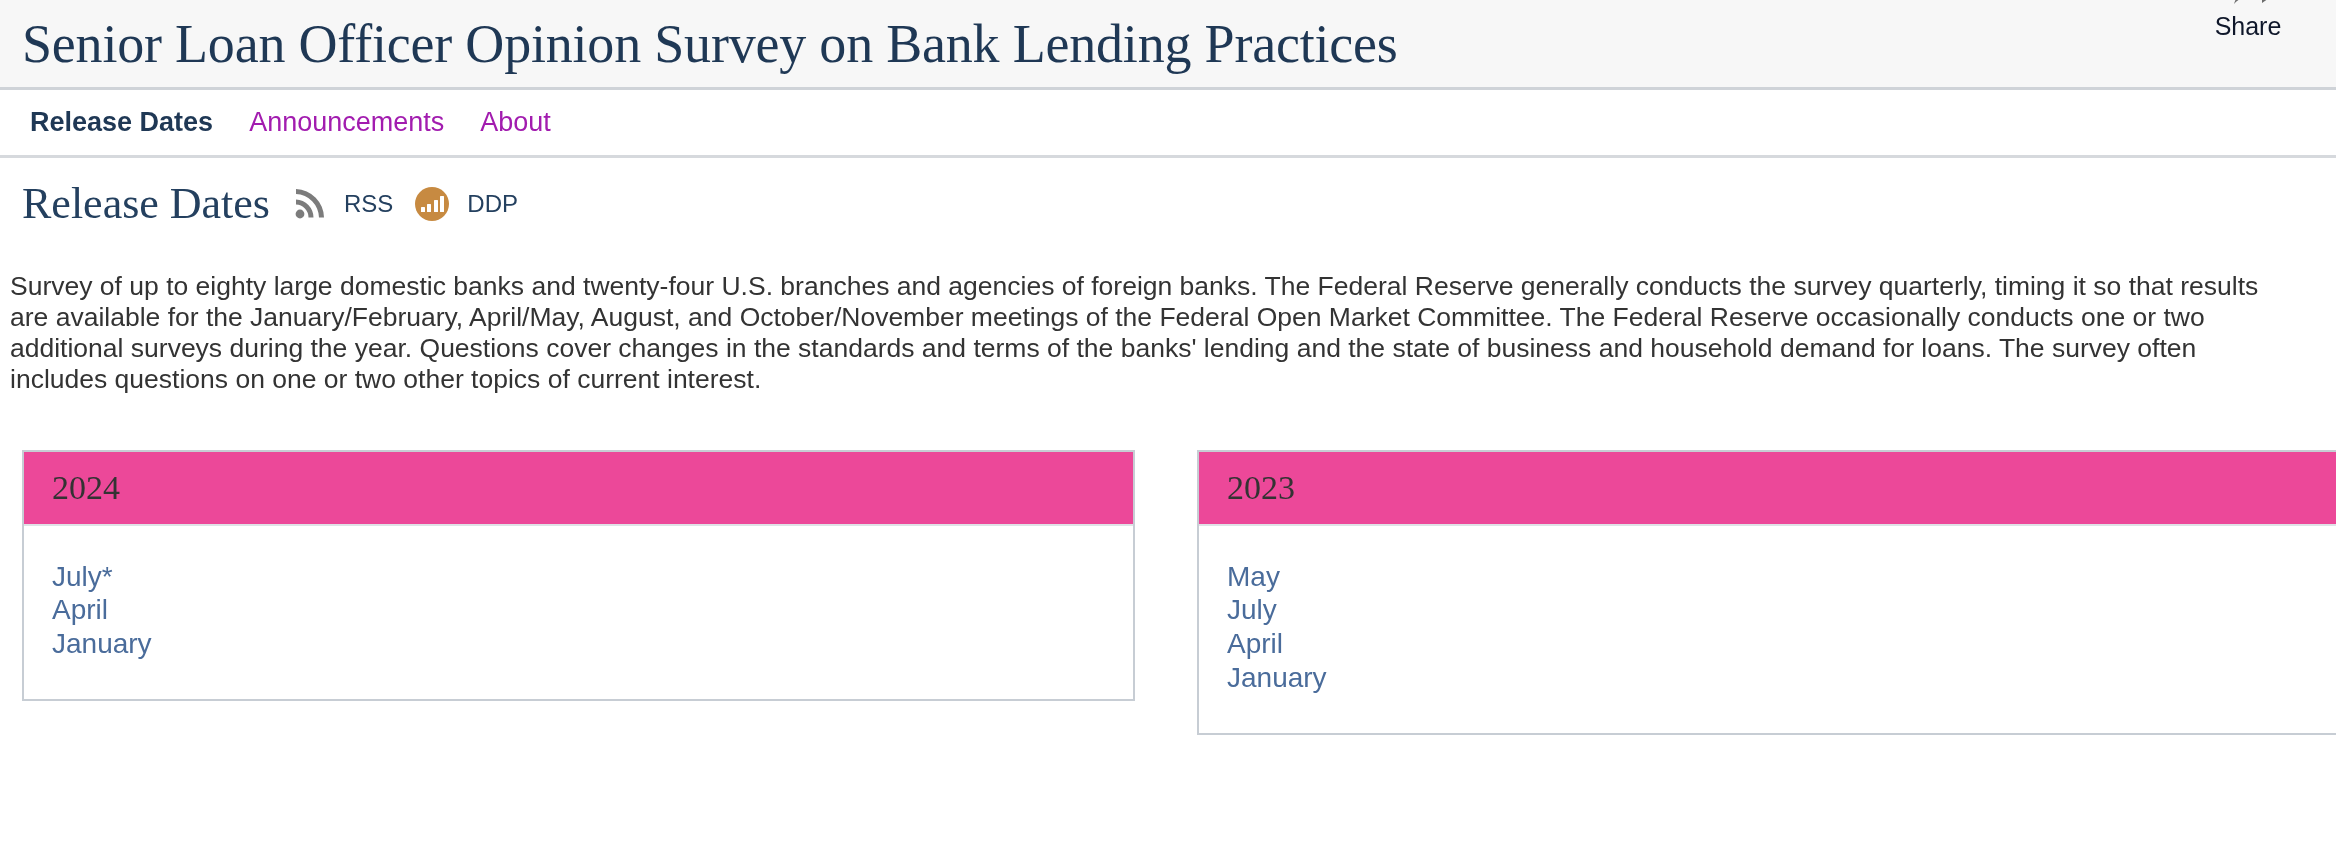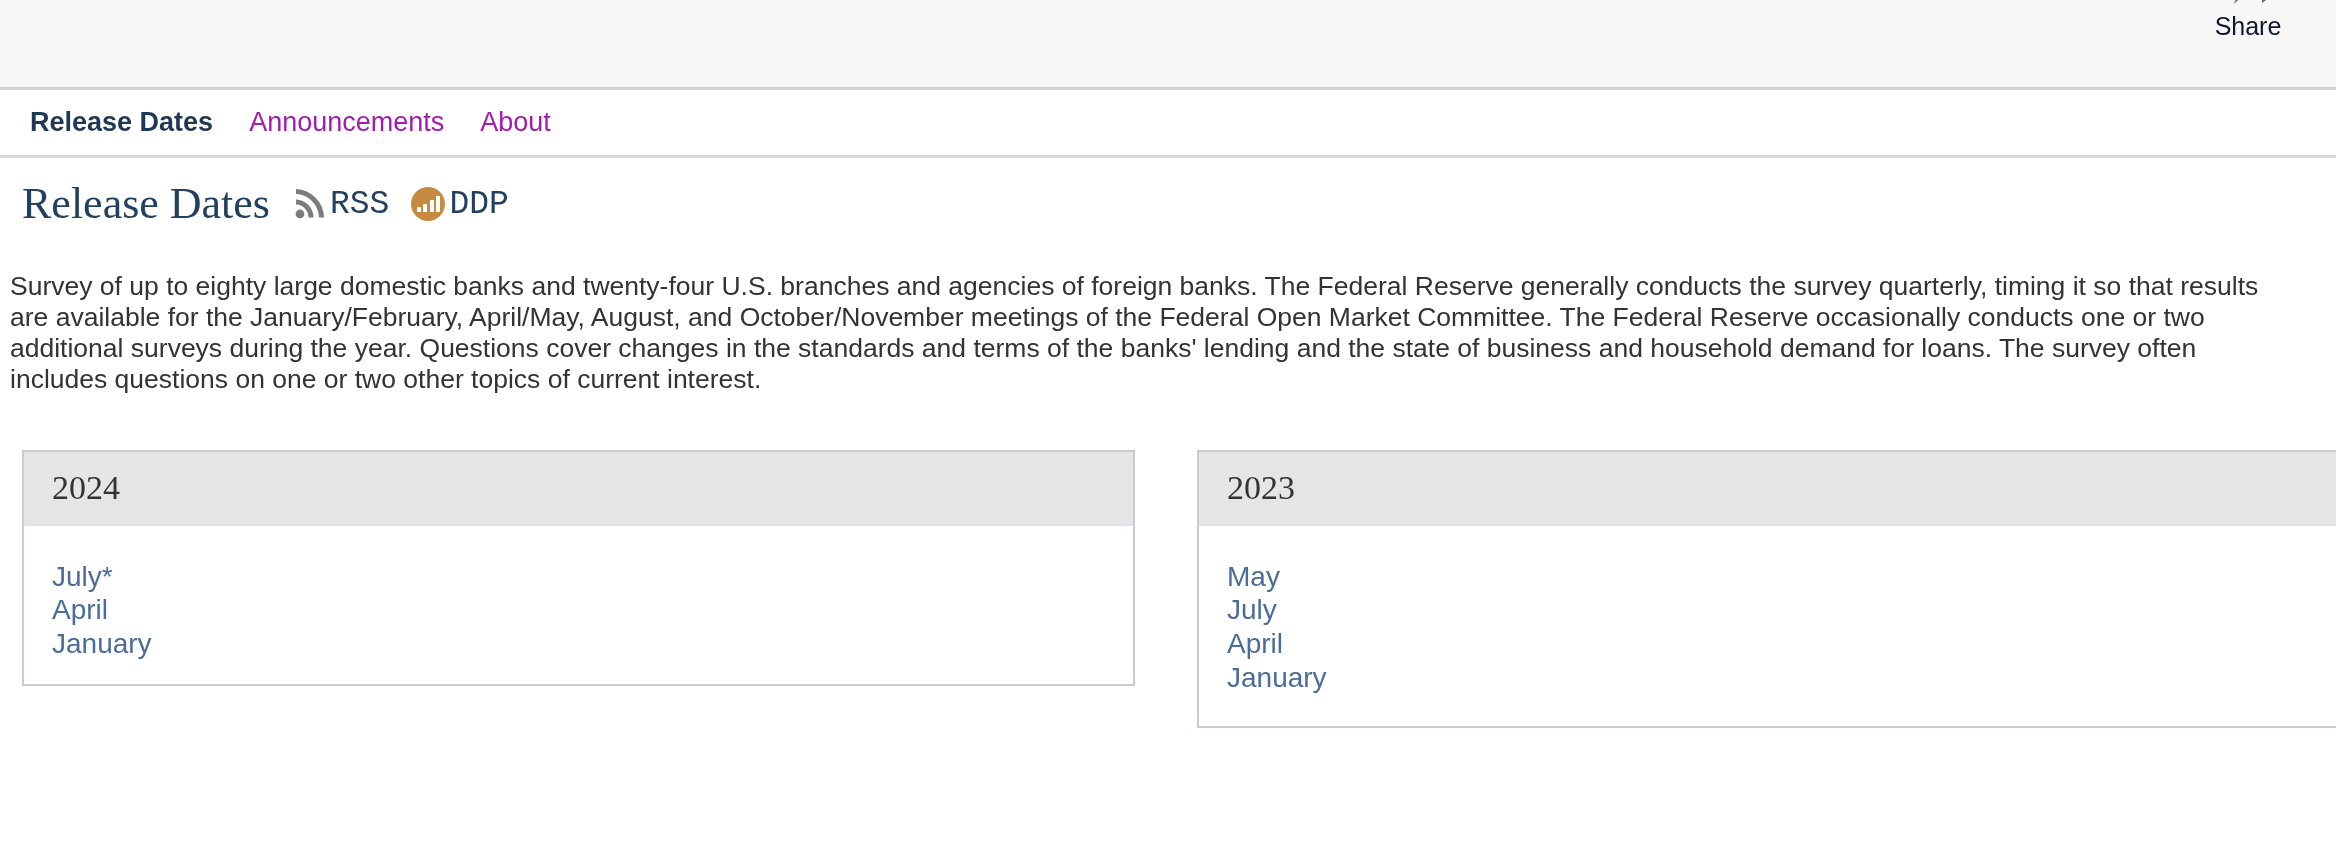--- a/index.html
+++ b/index.html
@@ -97,25 +97,25 @@
     background: #c78a41;
     display: flex; align-items: flex-end; justify-content: center;
     gap: 2.5px; padding-bottom: 9px;
   }
   .ddp-circle i { display:block; width:4px; background:#ffffff; border-radius:0.5px; }
   .ddp-circle i:nth-child(1){ height:5px; }
   .ddp-circle i:nth-child(2){ height:8px; }
   .ddp-circle i:nth-child(3){ height:12px; }
   .ddp-circle i:nth-child(4){ height:16px; }
   .feed-label {
-    font-family: Liberation Mono, monospace;
-    font-size: 33px;
+    font-family: Liberation Sans, sans-serif;
+    font-size: 24px;
     color: #24405f;
     line-height: 1;
-    margin-left: 4px;
+    margin-left: 18px;
   }
 
   
   .intro {
     font-size: 26.5px;
     color: #333333;
     line-height: 1.175;
     padding: 18px 22px 0 10px;
     max-width: 2300px;
   }
@@ -128,51 +128,52 @@
     align-items: flex-start;
   }
   .year-card {
     background: #ffffff;
     border: 2px solid #c7cdd4;
     flex: 0 0 auto;
   }
   .year-card.card-2024 { width: 1113px; }
   .year-card.card-2023 { width: 1521px; }
   .card-header {
-    background: #e5e5e5;
+    background: #ec4899;
     border-bottom: 2px solid #dfe2e6;
     height: 74px;
     display: flex;
     align-items: center;
     padding-left: 28px;
   }
   .card-header-title {
     font-family: "Liberation Serif", serif;
     font-size: 34px;
     color: #333333;
     line-height: 1;
   }
-  .card-body { padding: 36px 28px 21px 28px; }
+  .card-body { padding: 36px 28px 36px 28px; }
   .card-body.body-2024 { min-height: 140px; }
   .card-body.body-2023 { min-height: 200px; }
   .month-link {
     display: block;
     font-size: 28px;
     color: #4a6c9b;
     text-decoration: none;
     line-height: 1.1;
     margin-bottom: 3px;
     width: max-content;
     cursor: pointer;
   }
 </style>
 </head>
 <body>
 
 <div class="header-bar">
+  <div class="site-title">Senior Loan Officer Opinion Survey on Bank Lending Practices</div>
   <div class="share-block">
     <span class="share-icon">
       <svg width="120" height="30" viewBox="0 0 120 30" xmlns="http://www.w3.org/2000/svg">
         <path d="M46 22 C50 8, 62 2, 74 4 L74 0 L90 10 L74 21 L74 14 C62 12, 52 15, 46 22 Z" fill="#6d6d6d"></path>
       </svg>
     </span>
     <span class="share-label">Share</span>
   </div>
 </div>
 

